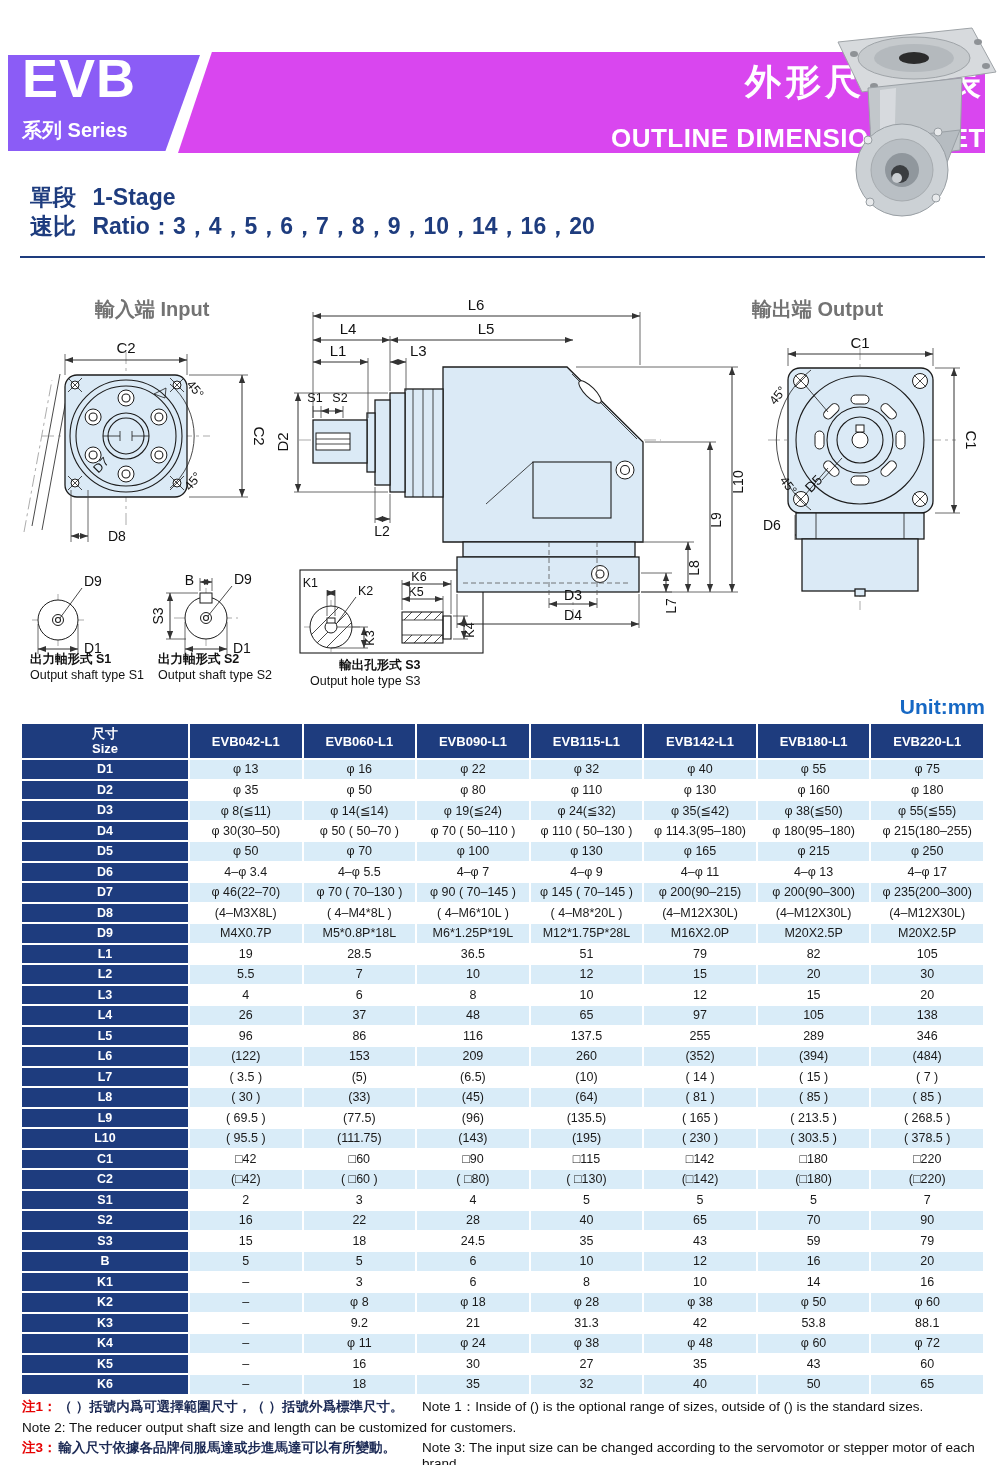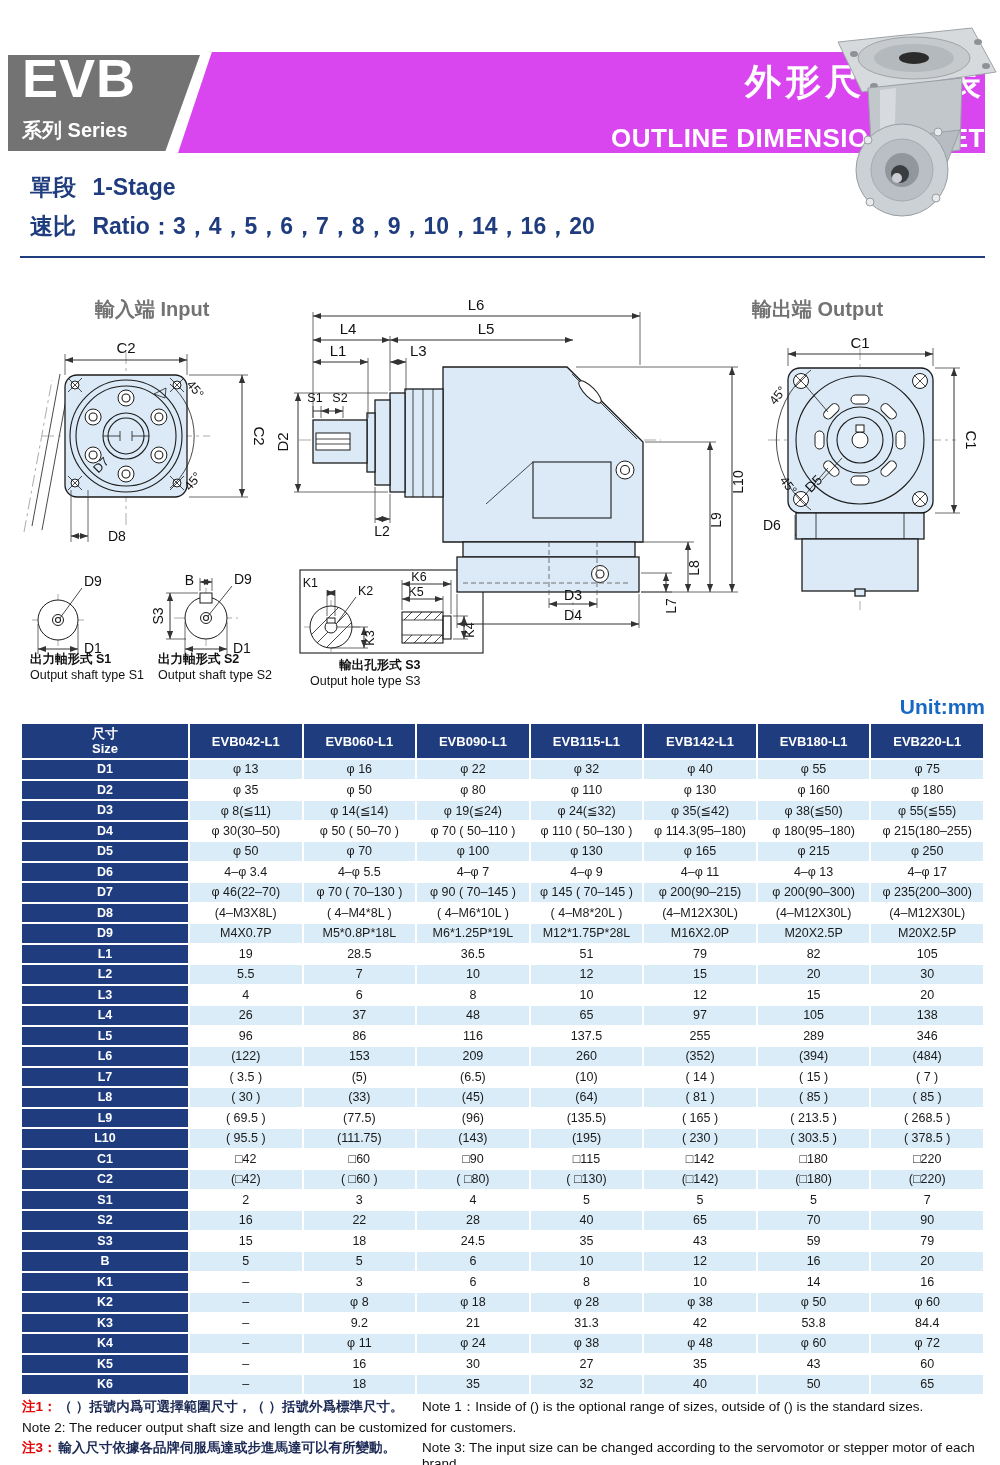--- a/index.html
+++ b/index.html
@@ -1,31 +1,31 @@
 <!DOCTYPE html>
 <html><head>
 <meta charset="utf-8">
 <style>
   html,body{margin:0;padding:0;background:#ffffff;}
   .page{position:relative;width:1000px;height:1465px;background:#fff;overflow:hidden;
         font-family:"Liberation Sans",sans-serif;color:#111;}
   
-  .evb-block{position:absolute;left:8px;top:55px;width:192px;height:96px;background:#737373;
+  .evb-block{position:absolute;left:8px;top:55px;width:192px;height:96px;background:#8b5cf6;
              clip-path:polygon(0 0,100% 0,82% 100%,0 100%);color:#fff;padding-left:0;}
   .evb-code{position:absolute;left:14px;top:-8px;font-size:54px;font-weight:700;letter-spacing:1px;}
   .evb-series{position:absolute;left:14px;top:62px;font-size:20px;font-weight:700;}
   .title-banner{position:absolute;left:178px;top:52px;width:807px;height:101px;background:#d946ef;
                 clip-path:polygon(4.2% 0,100% 0,100% 100%,0 100%);color:#fff;text-align:right;
                 padding-left:0;}
   .title-zh{margin-top:6px;margin-left:120px;font-size:36px;font-weight:700;letter-spacing:4px;}
   .title-en{margin-left:120px;font-size:26px;font-weight:700;letter-spacing:0.5px;margin-top:16px;}
   .product-photo{position:absolute;left:810px;top:0px;width:190px;height:220px;z-index:5;}
   
   .spec-line{position:absolute;left:30px;color:#1e3c7e;font-size:23px;font-weight:700;}
-  .spec-stage{top:172px;}
+  .spec-stage{top:182px;}
   .spec-ratio{top:211px;}
   .spec-line .en{margin-left:10px;}
   .rule{position:absolute;left:20px;top:256px;width:965px;height:2px;background:#1e3c7e;}
   
   .section-label{position:absolute;font-size:20px;font-weight:700;color:#737373;}
   .drawings-svg{position:absolute;left:16px;top:290px;width:968px;height:405px;}
   .caption{position:absolute;font-size:12.5px;line-height:16px;color:#111;}
   .caption .zh{font-weight:700;}
   .unit-label{position:absolute;right:15px;top:695px;font-size:21px;font-weight:700;color:#1668c4;}
   
@@ -718,21 +718,21 @@
           <td class="val">φ 60</td>
         </tr>
         <tr class="row-even">
           <td class="rowlabel">K3</td>
           <td class="val">–</td>
           <td class="val">9.2</td>
           <td class="val">21</td>
           <td class="val">31.3</td>
           <td class="val">42</td>
           <td class="val">53.8</td>
-          <td class="val">84.4</td>
+          <td class="val">88.1</td>
         </tr>
         <tr class="row-odd">
           <td class="rowlabel">K4</td>
           <td class="val">–</td>
           <td class="val">φ 11</td>
           <td class="val">φ 24</td>
           <td class="val">φ 38</td>
           <td class="val">φ 48</td>
           <td class="val">φ 60</td>
           <td class="val">φ 72</td>

